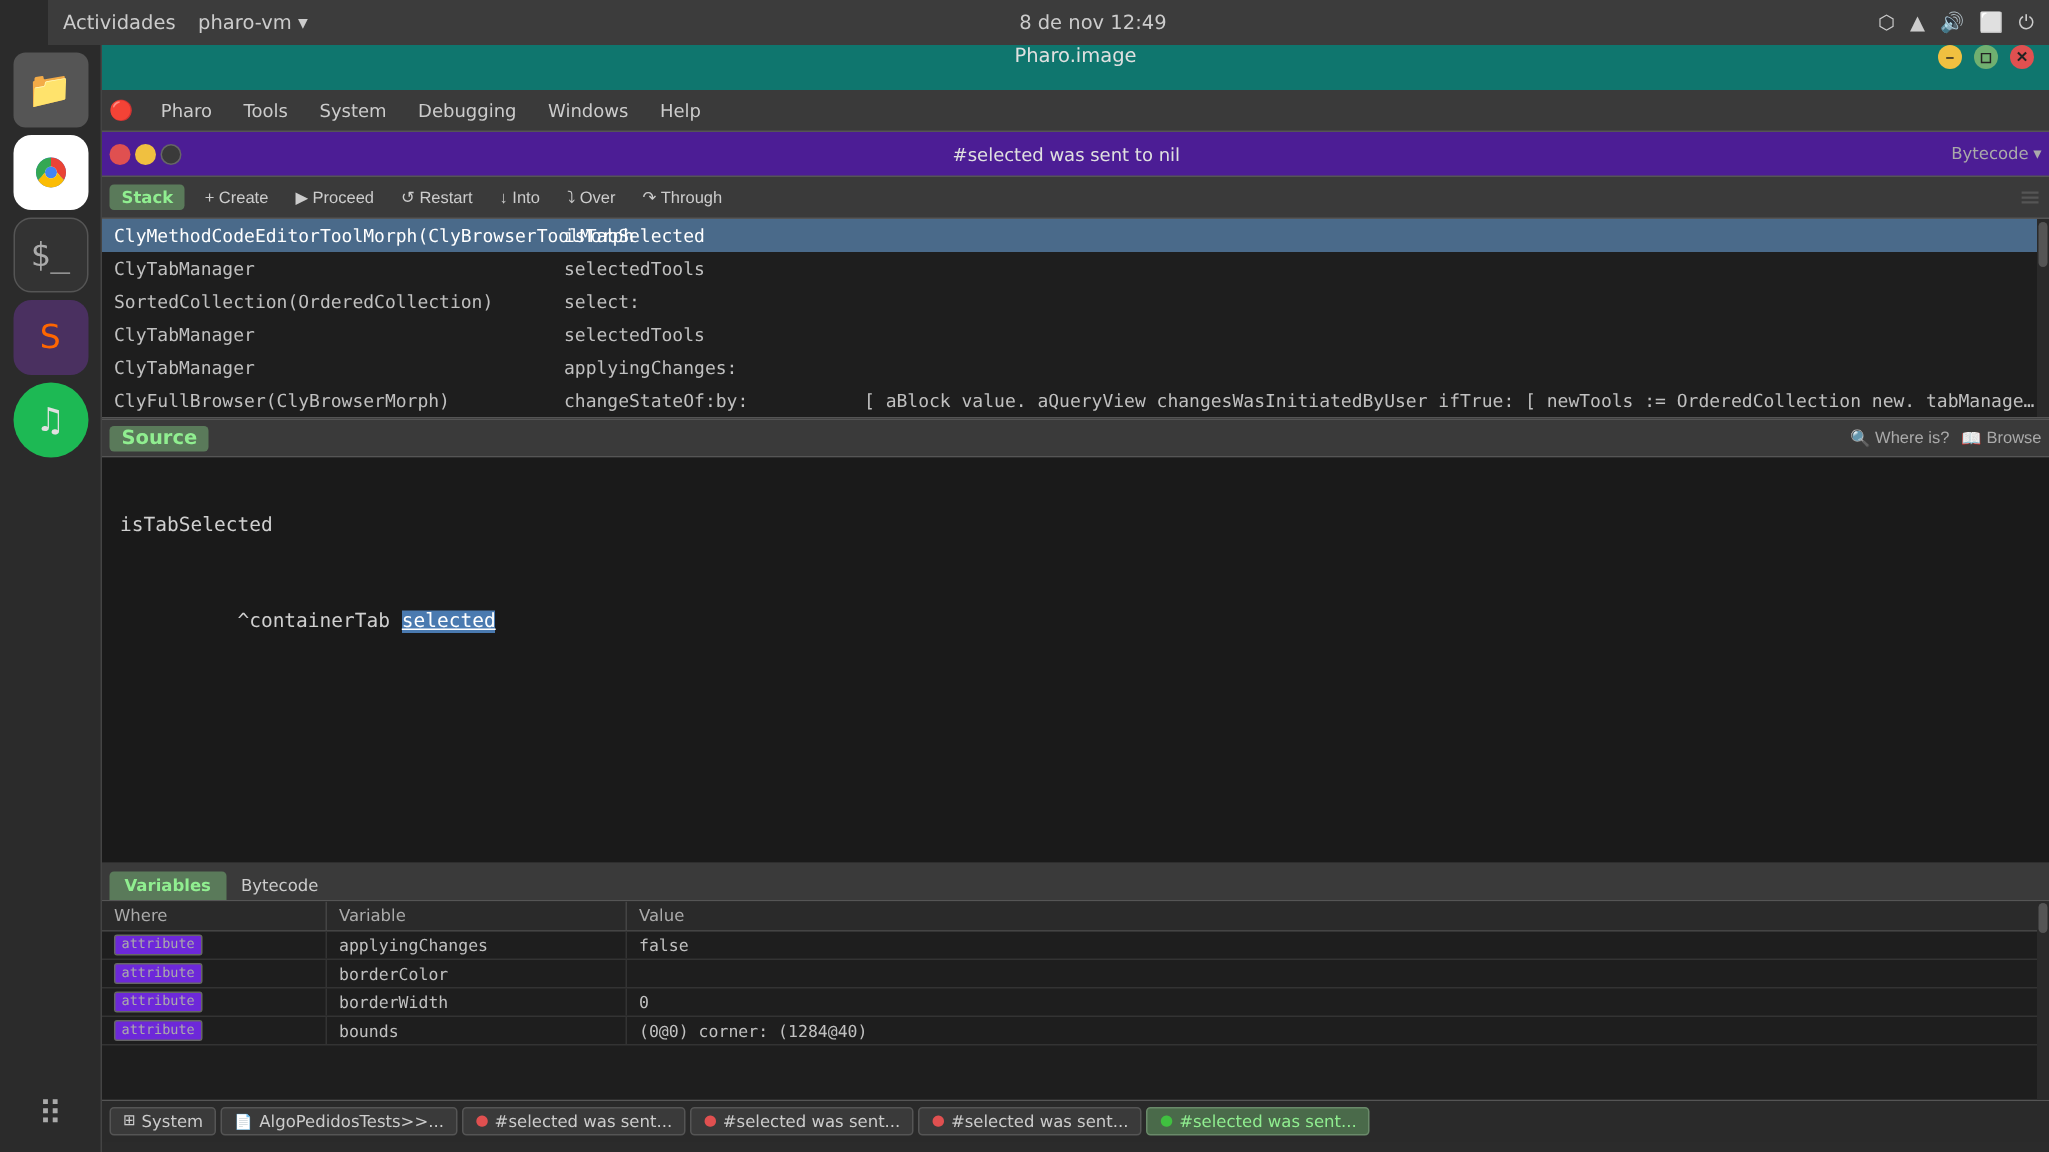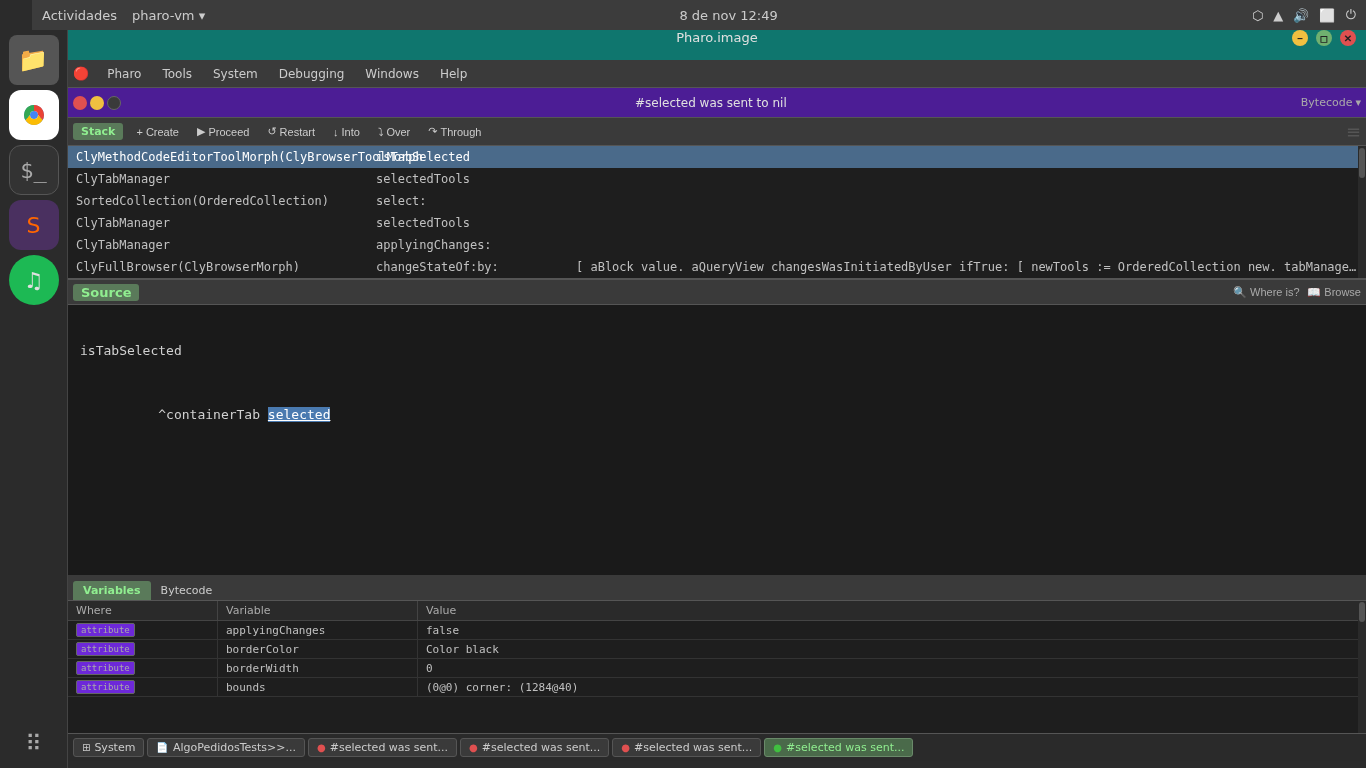--- a/index.html
+++ b/index.html
@@ -273,21 +273,20 @@
         <span class="type-badge attribute">attribute</span>
       </div>
       <div class="var-table-cell">applyingChanges</div>
       <div class="var-table-cell">false</div>
     </div>
     <div class="var-table-row">
       <div class="var-table-cell">
         <span class="type-badge attribute">attribute</span>
       </div>
       <div class="var-table-cell">borderColor</div>
-      <div class="var-table-cell">Color black</div>
     </div>
     <div class="var-table-row">
       <div class="var-table-cell">
         <span class="type-badge attribute">attribute</span>
       </div>
       <div class="var-table-cell">borderWidth</div>
       <div class="var-table-cell">0</div>
     </div>
     <div class="var-table-row">
       <div class="var-table-cell">

